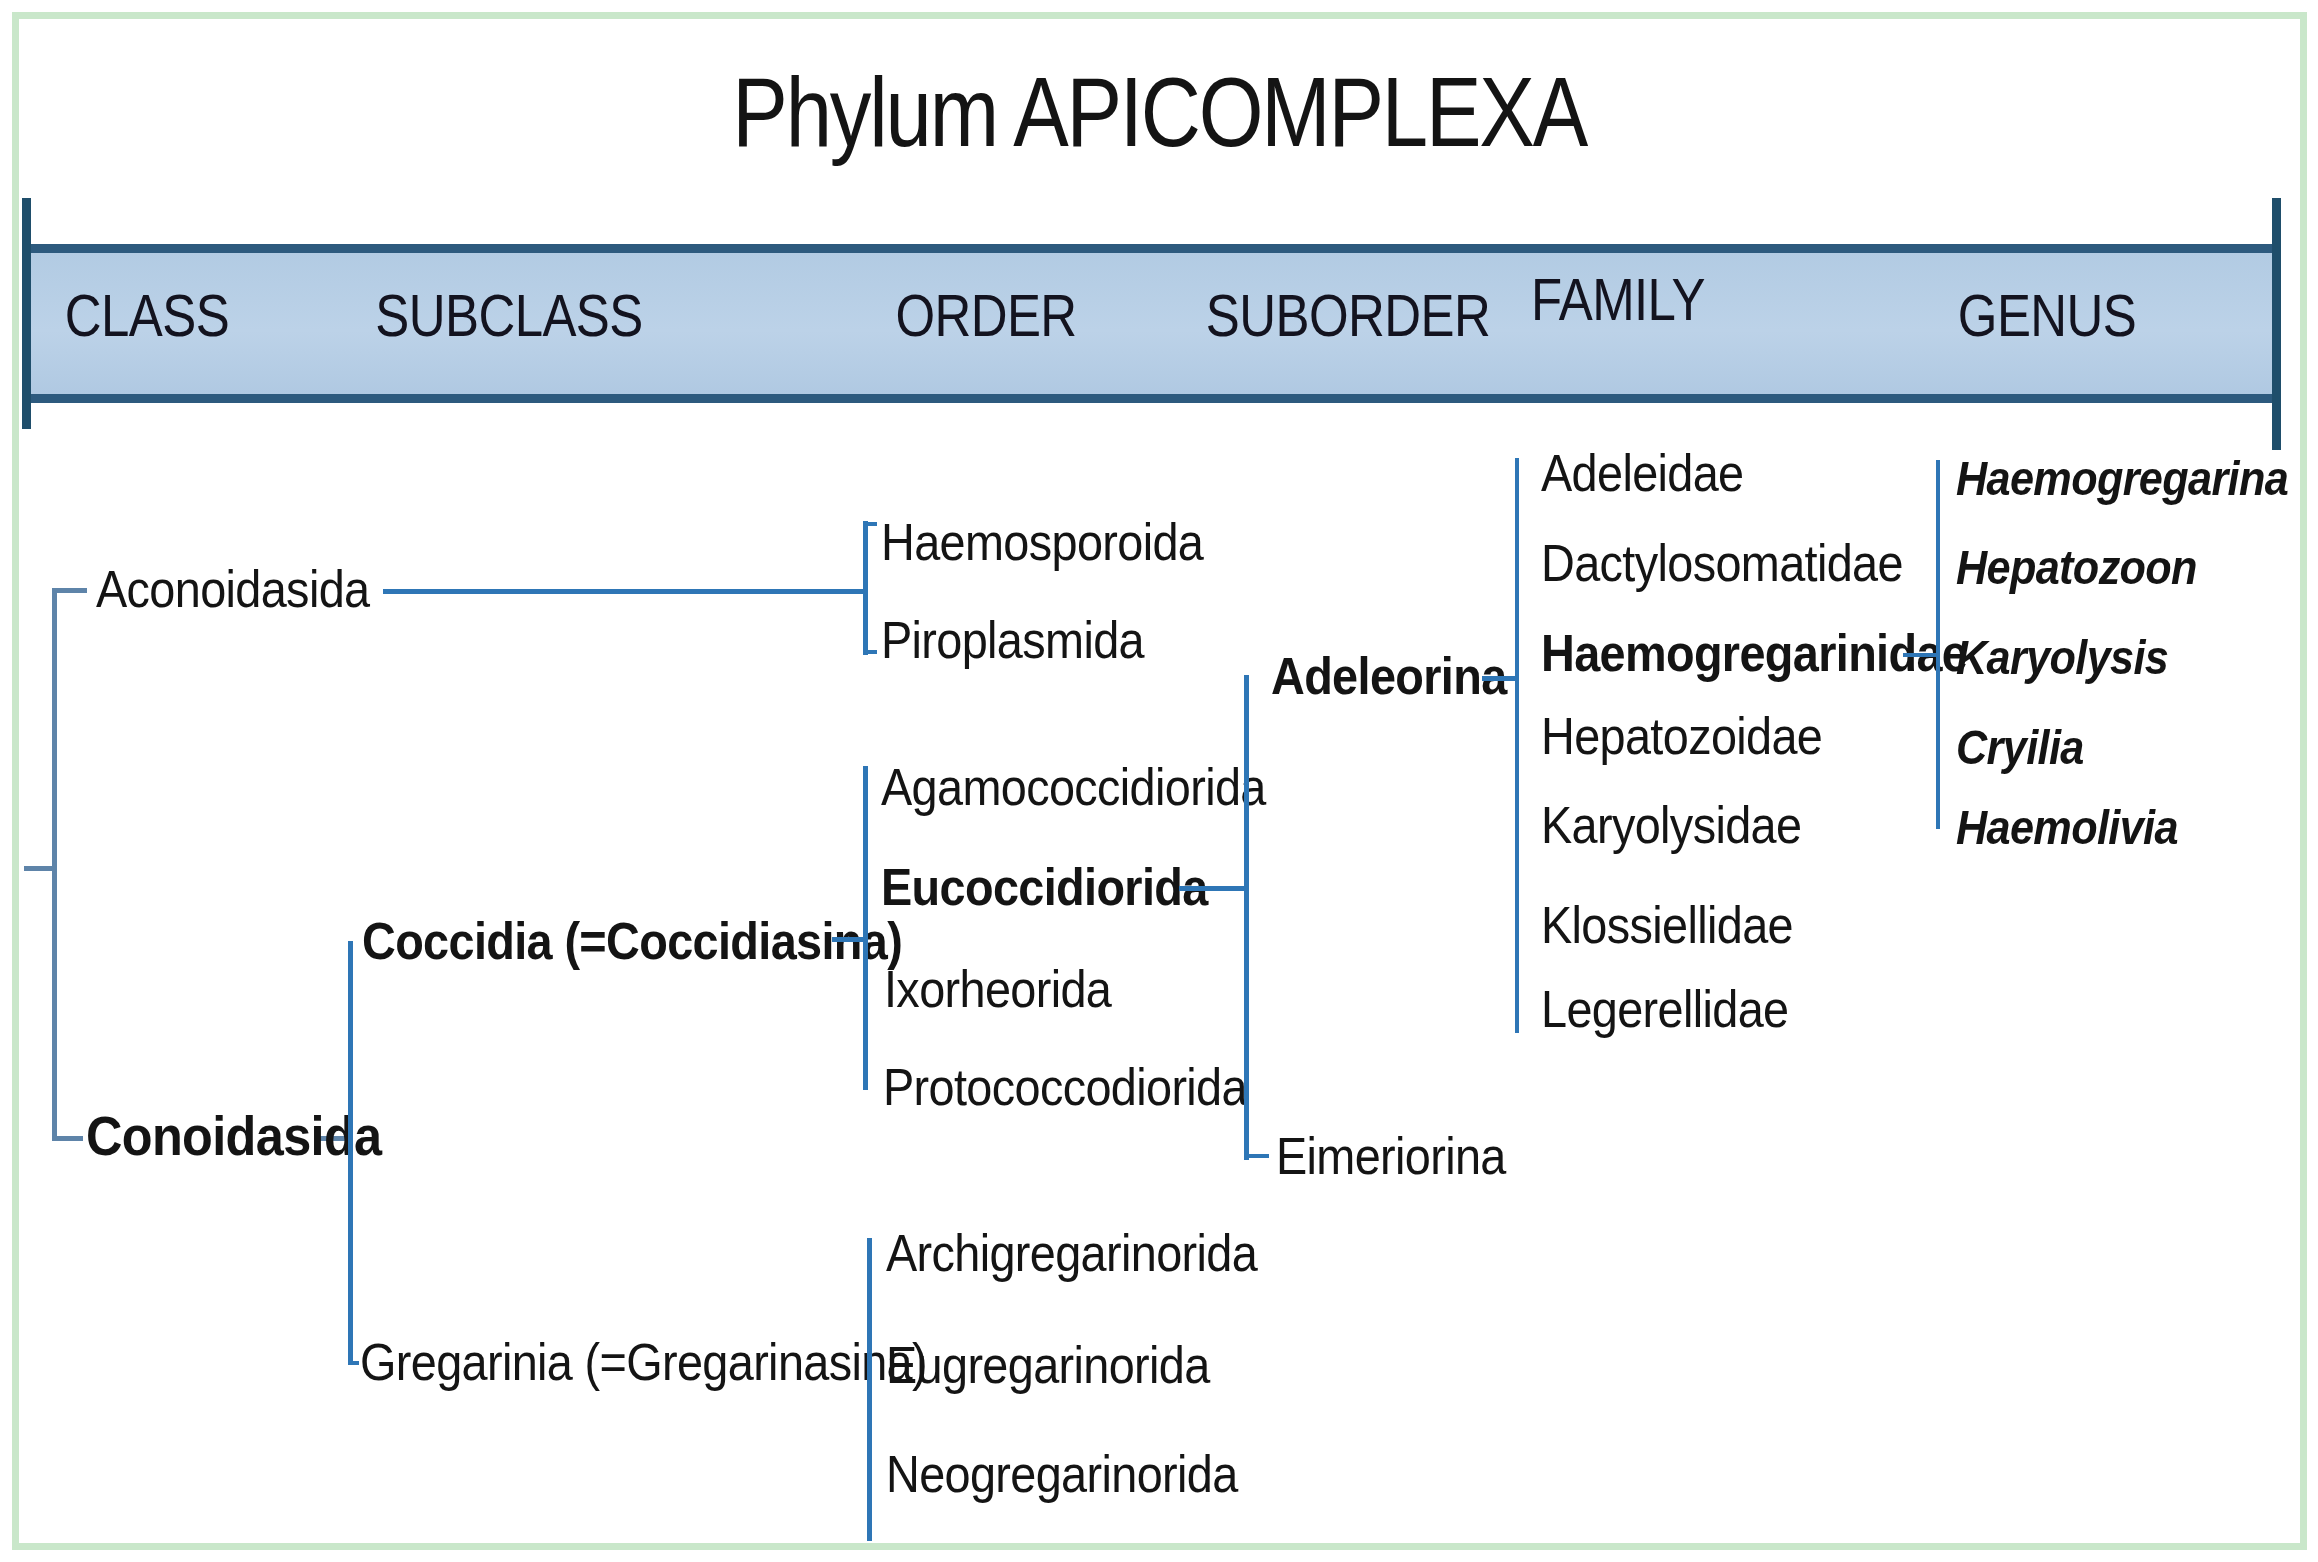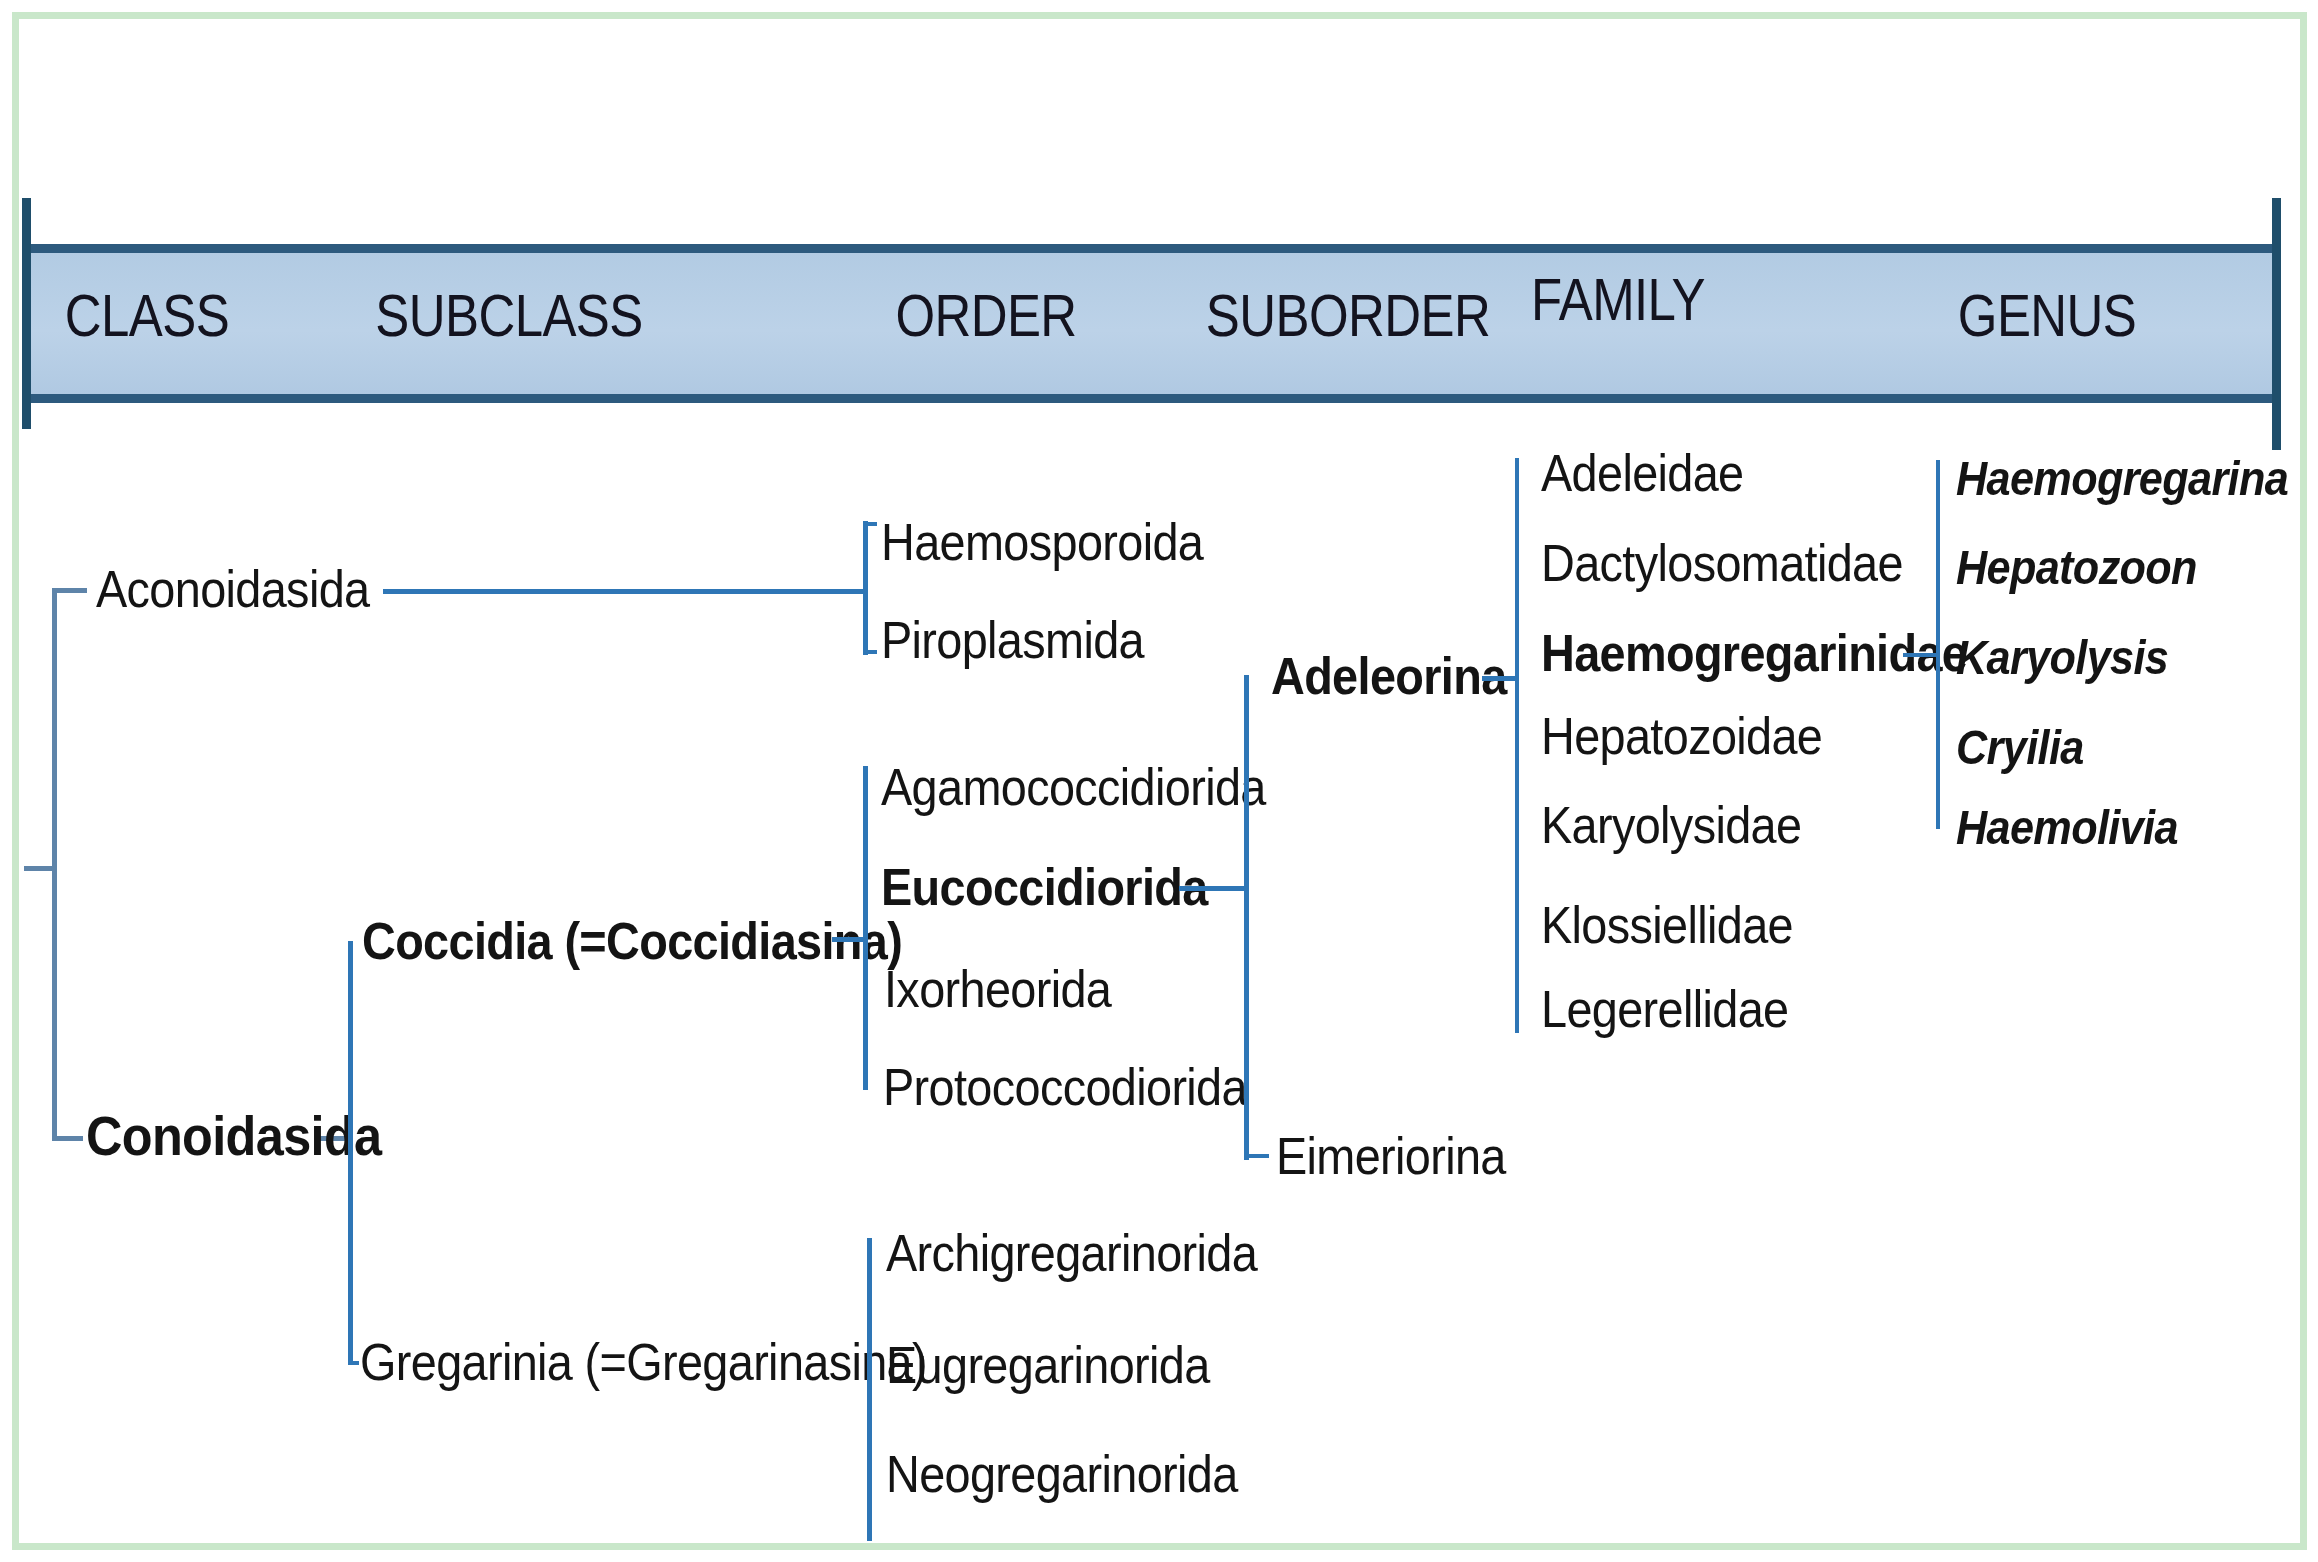--- a/index.html
+++ b/index.html
@@ -30,20 +30,23 @@
   .hline{position:absolute;height:4.6px;background:var(--line);}
   .vline{position:absolute;width:4.6px;background:var(--line);}
   .muted{background:var(--line-muted);}
 </style>
 </head>
 <body>
 
 <div class="stage">
   <div class="frame"></div>
 
+  <div class="title">
+    <span>Phylum APICOMPLEXA</span>
+  </div>
 
   <div class="band"></div>
   <div class="cap left"></div>
   <div class="cap right"></div>
   <div class="hcol" style="left:147px;top:315px;">CLASS</div>
   <div class="hcol" style="left:509px;top:315px;">SUBCLASS</div>
   <div class="hcol" style="left:986px;top:315px;">ORDER</div>
   <div class="hcol" style="left:1348px;top:315px;">SUBORDER</div>
   <div class="hcol" style="left:1618px;top:299px;">FAMILY</div>
   <div class="hcol" style="left:2047px;top:315px;">GENUS</div>

